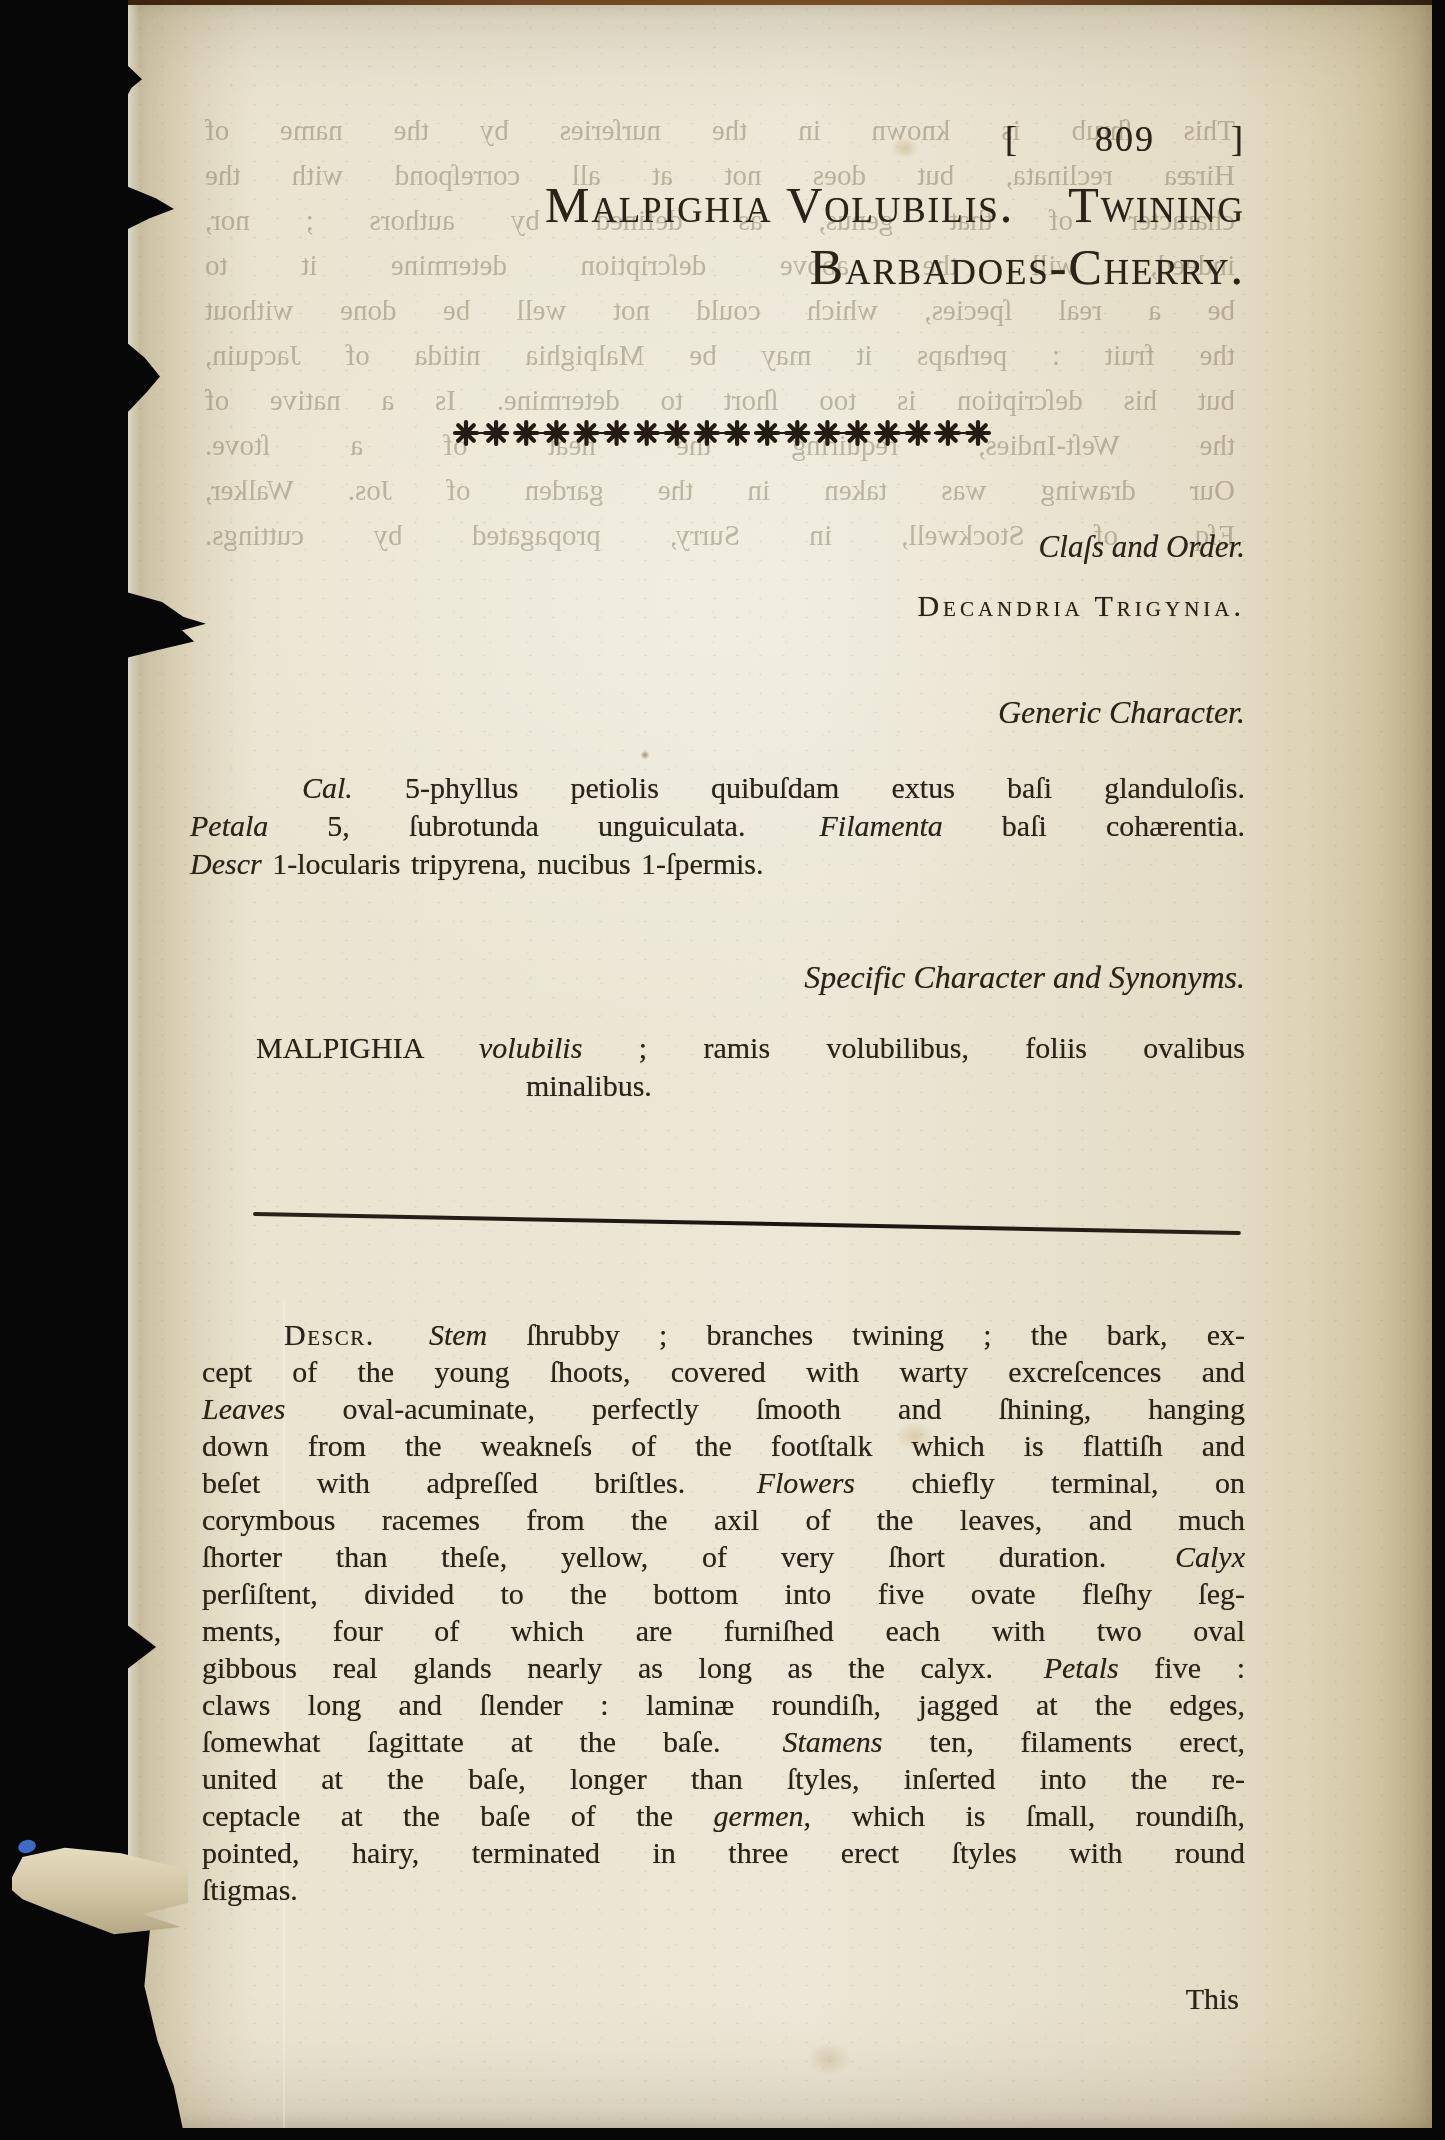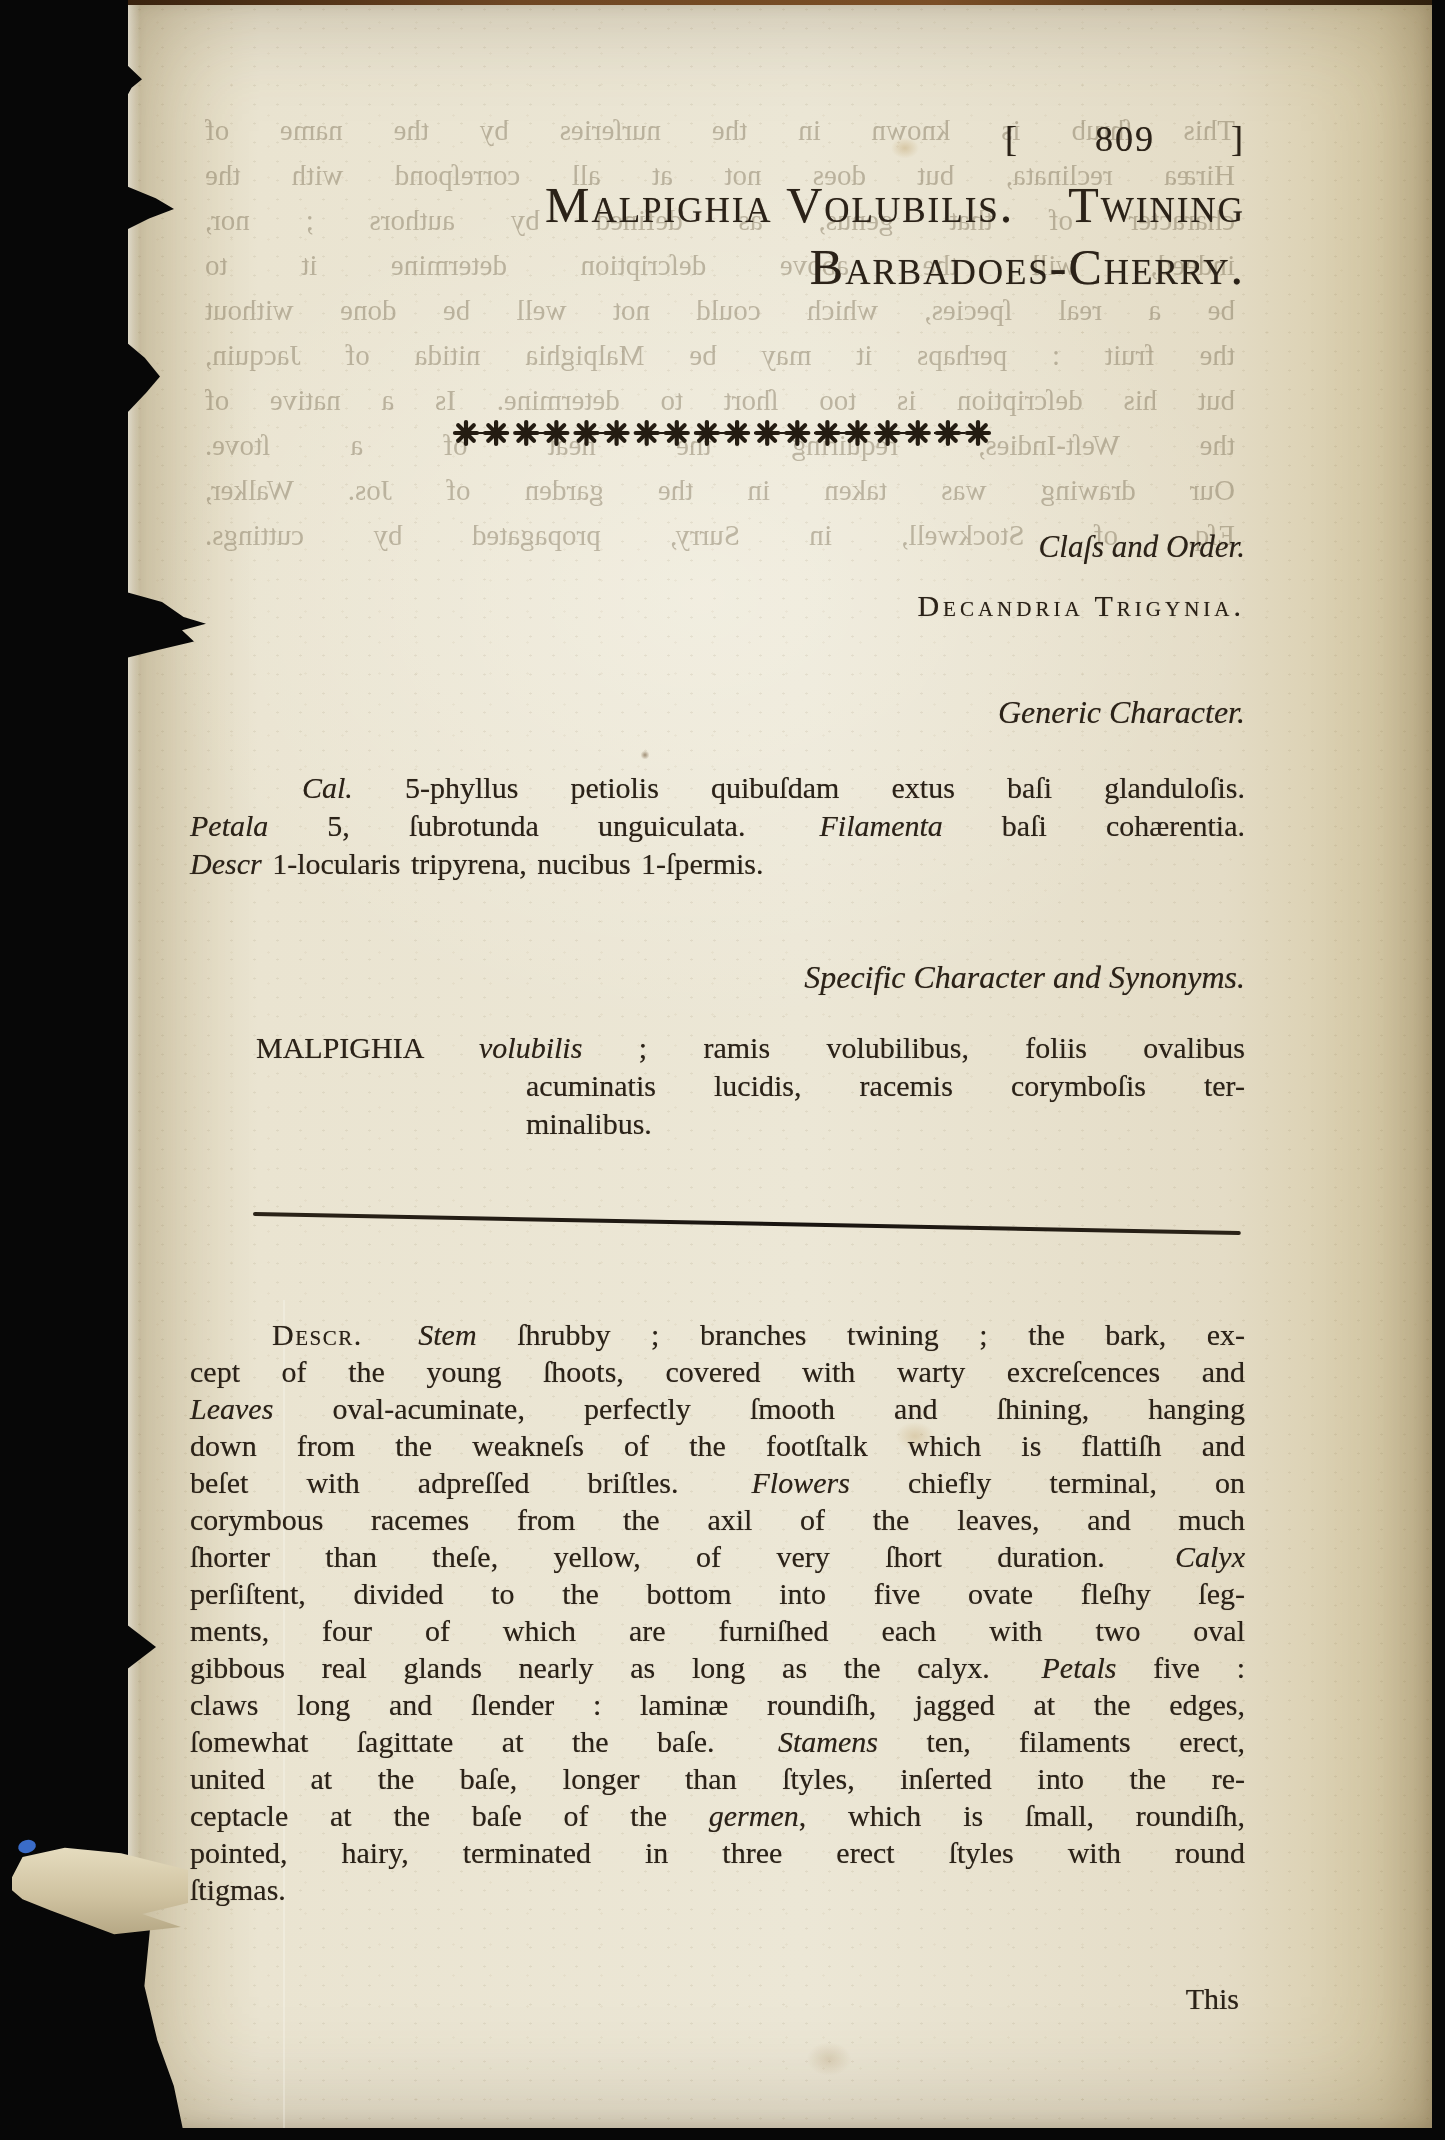--- a/index.html
+++ b/index.html
@@ -77,21 +77,21 @@
   #generic-heading{top:694px;font-size:32px;font-style:italic;}
   #generic-lines{top:769px;font-size:30px;}
   #generic-lines .line{line-height:38px;}
   #specific-heading{top:959px;font-size:32px;font-style:italic;}
   #specific-lines{top:1029px;left:256px;width:989px;font-size:30px;}
   #specific-lines .line{line-height:38px;}
   #rule{position:absolute;left:253px;top:1212px;width:988px;height:4px;
     background:linear-gradient(90deg,#2b2318,#191410 55%,#2b2318);
     transform:rotate(1.1deg);transform-origin:left center;border-radius:2px;}
   #descr-lines{top:1316px;font-size:30px;}
-  #descr-lines .line{line-height:37px;}
+  #descr-lines .line{line-height:37px;margin-left:12px;}
   #catchword{position:absolute;right:206px;top:1982px;font-size:30px;}
 </style>
 </head>
 <body style="background: rgb(7, 7, 7);">
 
 <div id="paper"></div>
 <div id="top-edge"></div>
 
 <div id="n0" class="notch"></div>
 <div id="n1" class="notch"></div>
@@ -161,21 +161,20 @@
   <div id="generic-heading" class="col center">Generic Character.</div>
   <div id="generic-lines" class="col">
       <div class="line ind-first"><span class="s-i">Cal.</span><span> 5-phyllus petiolis quibuſdam extus baſi glanduloſis.</span></div>
       <div class="line"><span class="s-i">Petala</span><span> 5, ſubrotunda unguiculata.  </span><span class="s-i">Filamenta</span><span> baſi cohærentia.</span></div>
       <div class="line nj"><span class="s-i">Descr</span><span> 1-locularis tripyrena, nucibus 1-ſpermis.</span></div>
     </div>
 
   <div id="specific-heading" class="col center">Specific Character and Synonyms.</div>
   <div id="specific-lines" class="col">
       <div class="line"><span>MALPIGHIA </span><span class="s-i">volubilis</span><span> ; ramis volubilibus, foliis ovalibus</span></div>
-      <div class="line ind-hang"><span>acuminatis lucidis, racemis corymboſis ter-</span></div>
       <div class="line nj ind-hang"><span>minalibus.</span></div>
     </div>
 
   <div id="rule"></div>
 
   <div id="descr-lines" class="col">
       <div class="line ind-first"><span class="s-sc">Descr.</span><span>  </span><span class="s-i">Stem</span><span> ſhrubby ; branches twining ; the bark, ex-</span></div>
       <div class="line"><span>cept of the young ſhoots, covered with warty excreſcences and</span></div>
       <div class="line"><span class="s-i">Leaves</span><span> oval-acuminate, perfectly ſmooth and ſhining, hanging</span></div>
       <div class="line"><span>down from the weakneſs of the footſtalk which is flattiſh and</span></div>

